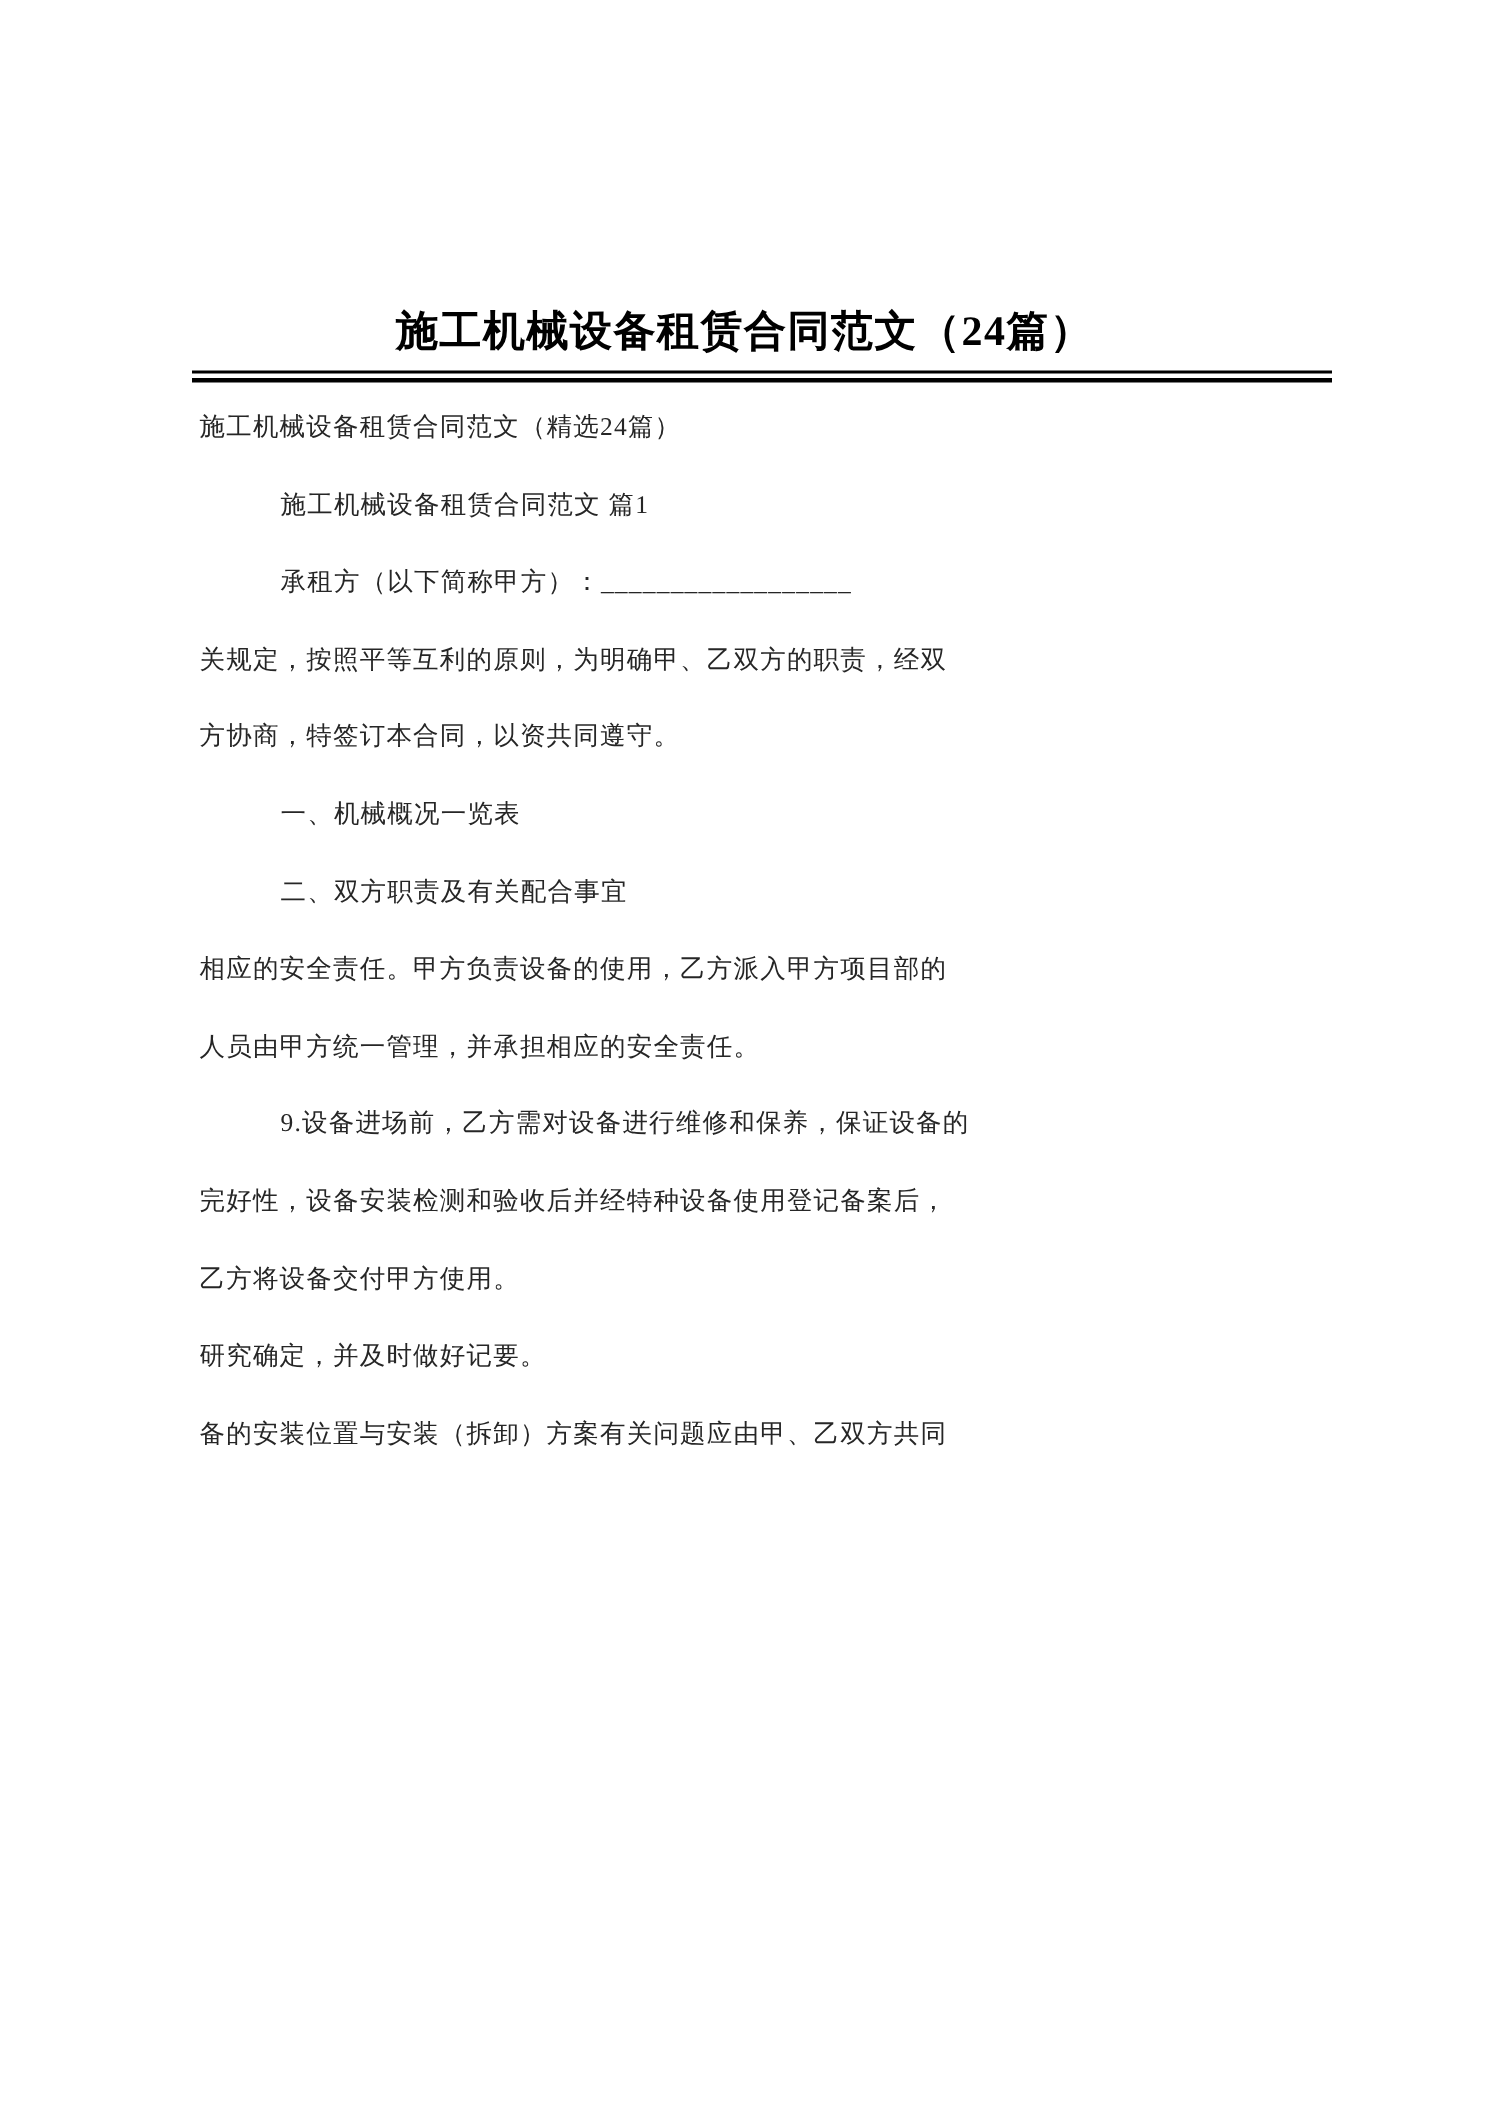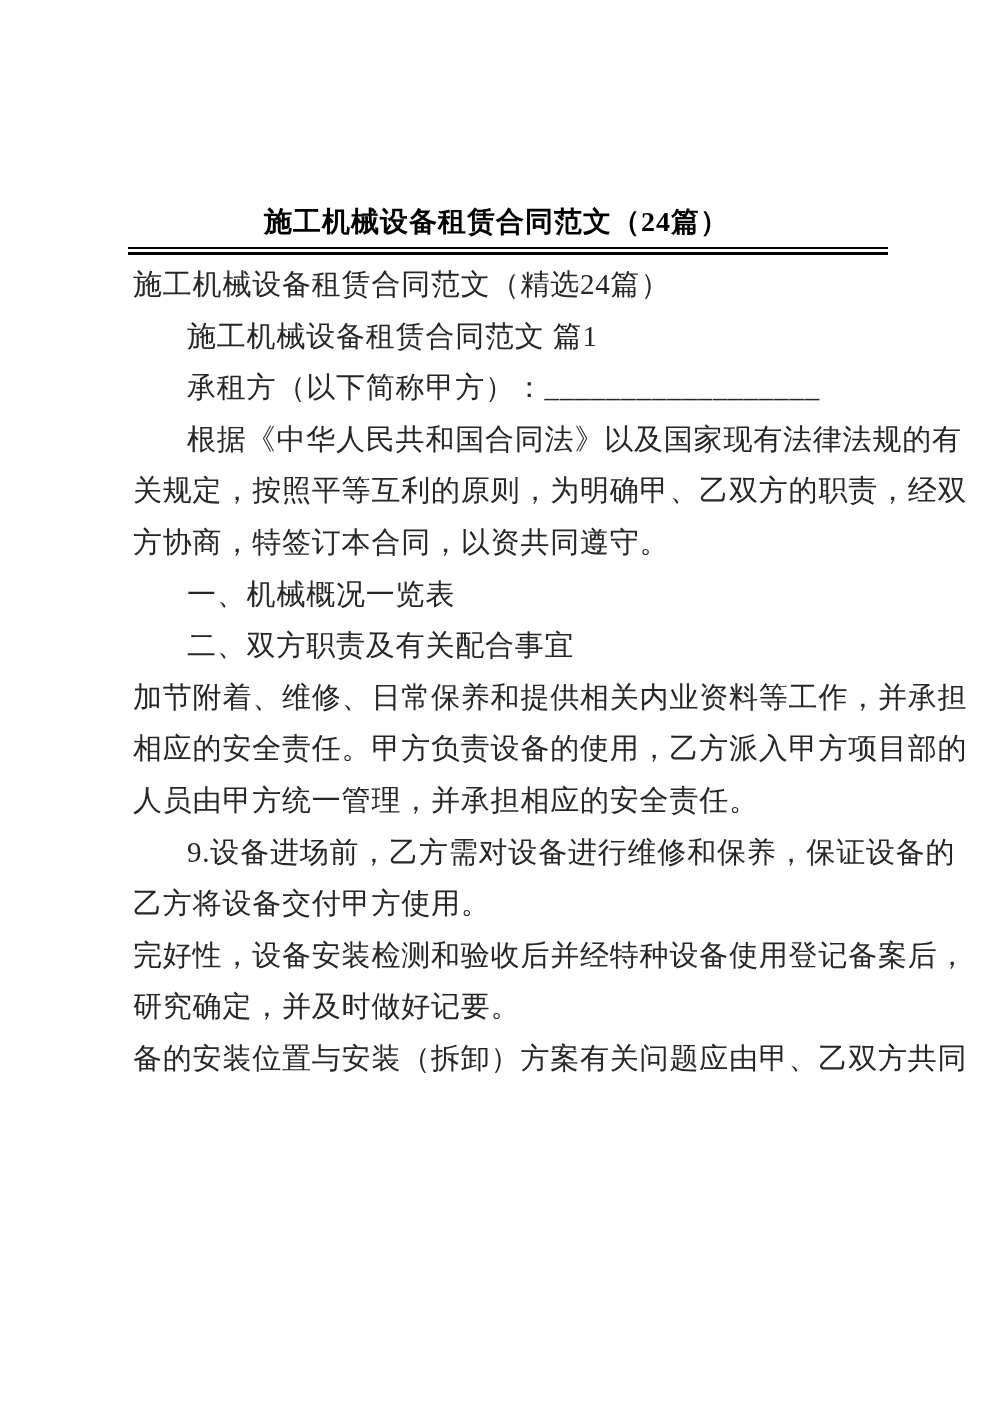--- a/index.html
+++ b/index.html
@@ -47,21 +47,21 @@
   .doc-body {
     position: absolute;
     left: 133px;
     top: 259px;
     width: 756px;
     color: #262626;
   }
   .line {
     height: 51.6px;
     line-height: 51.6px;
-    font-size: 29px;
+    font-size: 17px;
     letter-spacing: 0.8px;
     white-space: nowrap;
     font-weight: 400;
   }
   .line.indent {
     padding-left: 54px;
     font-family: Liberation Serif, serif;
   }
 </style>
 </head>
@@ -69,27 +69,25 @@
 
 <div class="page">
   <div class="doc-title">施工机械设备租赁合同范文（24篇）</div>
 
   <div class="title-divider"></div>
 
   <div class="doc-body">
       <div class="line">施工机械设备租赁合同范文（精选24篇）</div>
       <div class="line indent">施工机械设备租赁合同范文 篇1</div>
       <div class="line indent">承租方（以下简称甲方）：__________________</div>
-      <div class="line indent">根据《中华人民共和国合同法》以及国家现有法律法规的有</div>
       <div class="line">关规定，按照平等互利的原则，为明确甲、乙双方的职责，经双</div>
       <div class="line">方协商，特签订本合同，以资共同遵守。</div>
       <div class="line indent">一、机械概况一览表</div>
       <div class="line indent">二、双方职责及有关配合事宜</div>
-      <div class="line">加节附着、维修、日常保养和提供相关内业资料等工作，并承担</div>
       <div class="line">相应的安全责任。甲方负责设备的使用，乙方派入甲方项目部的</div>
       <div class="line">人员由甲方统一管理，并承担相应的安全责任。</div>
       <div class="line indent">9.设备进场前，乙方需对设备进行维修和保养，保证设备的</div>
+      <div class="line">完好性，设备安装检测和验收后并经特种设备使用登记备案后，</div>
       <div class="line">乙方将设备交付甲方使用。</div>
-      <div class="line">完好性，设备安装检测和验收后并经特种设备使用登记备案后，</div>
       <div class="line">研究确定，并及时做好记要。</div>
       <div class="line">备的安装位置与安装（拆卸）方案有关问题应由甲、乙双方共同</div>
     </div>
 </div>
 
 </body></html>

